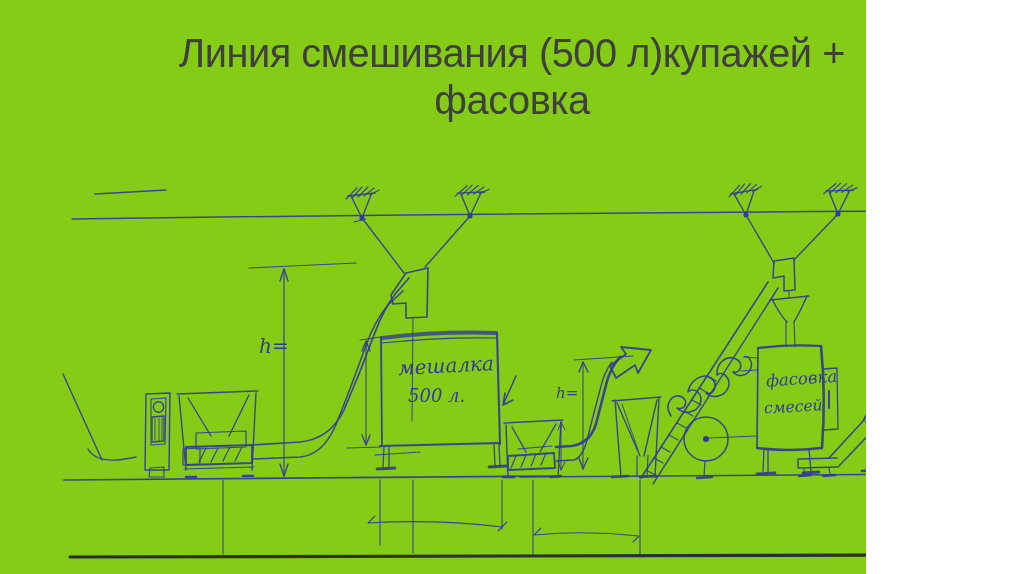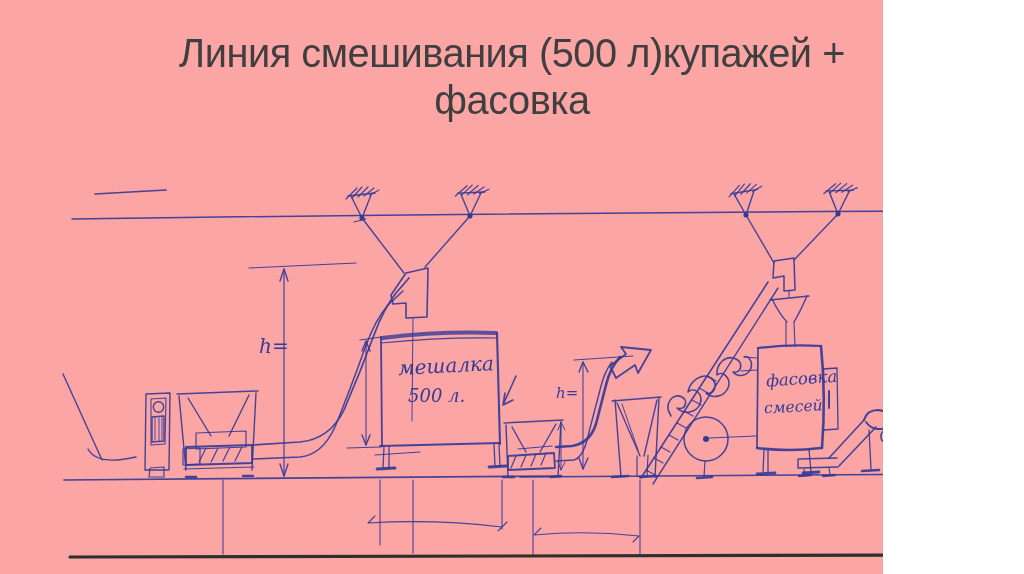--- a/index.html
+++ b/index.html
@@ -1,17 +1,17 @@
 <!DOCTYPE html>
 <html><head>
 <meta charset="utf-8">
 <style>
   html,body{margin:0;padding:0;background:#ffffff;}
-  .stage{position:relative;width:866px;height:574px;background:#fca5a5;overflow:hidden;
-         font-family:"Liberation Sans",sans-serif;padding-left:17px;}
+  .stage{position:relative;width:866px;height:574px;background:#84cc16;overflow:hidden;
+         font-family:"Liberation Sans",sans-serif;}
   .title{position:absolute;top:30px;left:0;width:1024px;text-align:center;
          color:#3f3f3f;font-size:41px;line-height:47px;font-weight:400;
          letter-spacing:-0.5px;transform:scaleX(0.97);}
   .sketch{position:absolute;left:0;top:0;width:1024px;height:574px;}
   .hand{font-family:"DejaVu Serif","Liberation Serif",serif;font-style:italic;}
 </style>
 </head>
 <body>
 
 <div class="stage">

